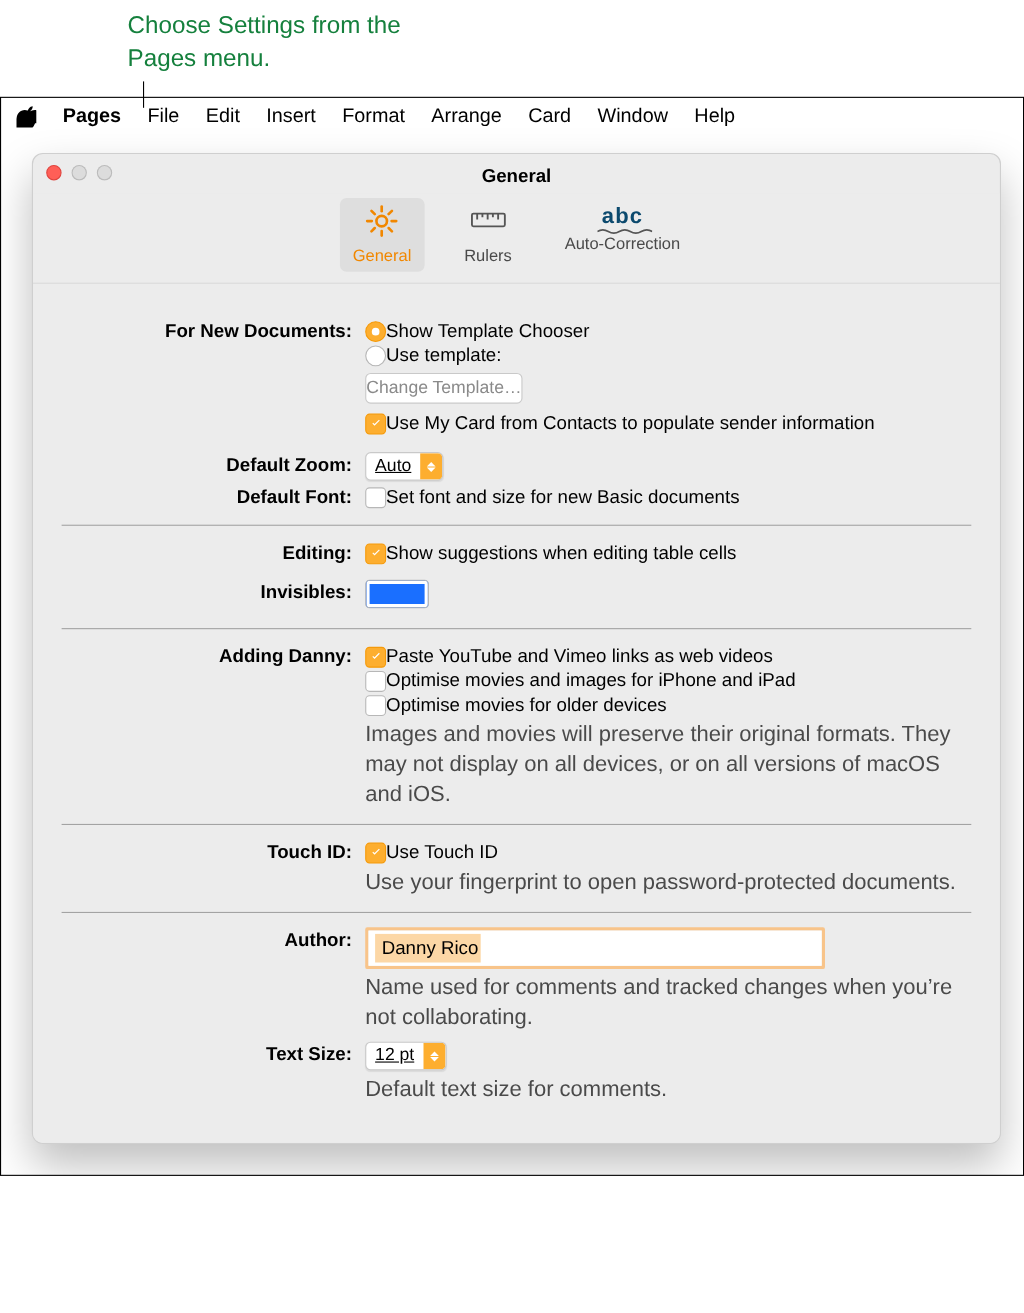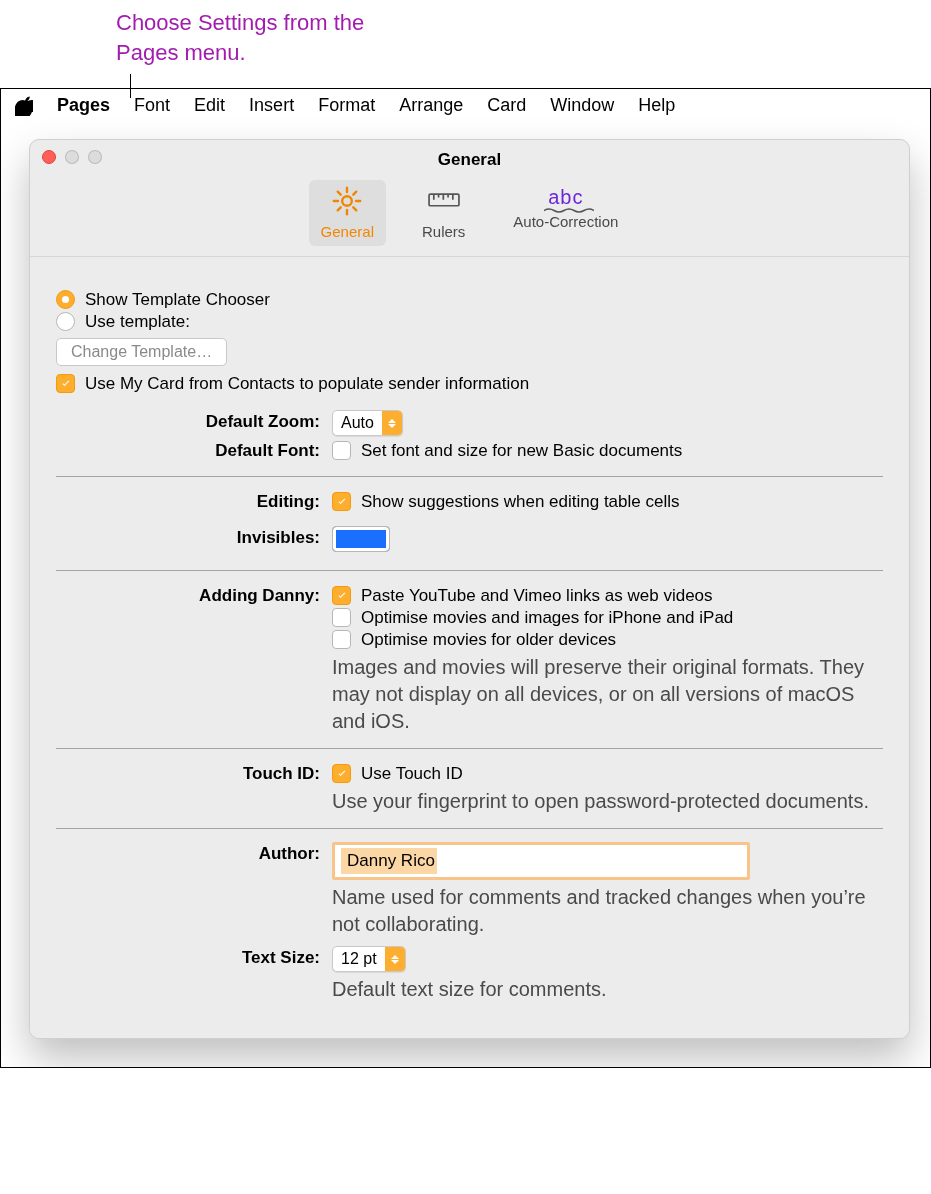--- a/index.html
+++ b/index.html
@@ -9,21 +9,21 @@
     background: #fff;
     width: 931px;
     color: #000;
   }
   .annotation {
     position: absolute;
     left: 116px;
     top: 8px;
     font-size: 22px;
     line-height: 1.35;
-    color: #a21caf;
+    color: #15803d;
   }
   .annotation-line {
     position: absolute;
     left: 130px;
     top: 74px;
     width: 1px;
     height: 24px;
     background: #000;
   }
   .outer-frame {
@@ -118,21 +118,21 @@
     font-size: 17px;
     padding-top: 2px;
     flex-shrink: 0;
   }
   .ctrlcol {
     flex: 1;
     font-size: 17px;
   }
   .opt {
     display: flex;
-    gap: 10px;
+    align-items: center;
     margin: 2px 0;
   }
 
   
   .radio {
     width: 19px; height: 19px; border-radius: 50%;
     border: 1px solid #b7b7b7; background:#fff;
     display:inline-flex; align-items:center; justify-content:center;
     flex-shrink:0;
   }
@@ -151,38 +151,39 @@
   .cbox.checked { background:#fdae2f; border-color:#f59a0a; color:#fff; }
   .cbox.checked svg { display:block; }
   .cbox svg { display:none; }
 
   
   .pushbtn {
     display:inline-block;
     background:#fff;
     border:1px solid #c9c9c9;
     border-radius:5px;
-    padding:4px 14px;
+    padding:4px 0;
     font-size:16px;
     color:#8a8a8a;
     box-shadow: 0 1px 0 rgba(255,255,255,0.6) inset;
   }
   .color-well {
     display:inline-block;
     width:58px; height:26px;
     background:#1a6fff;
     border:1px solid #b7b7b7;
     border-radius:4px;
     box-shadow: inset 0 0 0 3px #fff;
   }
   .popup {
     display:inline-flex; align-items:center;
     background:#fff; border:1px solid #c9c9c9; border-radius:5px;
     height:26px; overflow:hidden;
     box-shadow: 0 1px 1px rgba(0,0,0,0.08);
+    text-decoration: underline;
   }
   .popup .popup-text { padding: 0 8px; font-size:16px; }
   .popup .popup-arrows {
     background:#fdae2f; width:20px; height:100%;
     display:flex; flex-direction:column; align-items:center; justify-content:center;
     gap:1px;
   }
   .popup .popup-arrows span {
     width:0;height:0;border-left:4px solid transparent;border-right:4px solid transparent;
   }
@@ -222,21 +223,21 @@
 
 <div class="outer-frame">
 
   <div class="menubar">
     <span class="apple-icon">
       <svg width="18" height="20" viewBox="0 0 170 200">
           <path fill="#000" d="M130 40c-8 10-21 18-33 17-2-13 5-26 12-34C117 13 131 6 142 5c1 13-4 26-12 35zm34 120c-6 14-9 20-17 32-11 17-27 38-46 38-17 0-22-11-45-11s-29 11-46 11c-19 0-33-19-44-36C-8 149-12 94 16 64c14-15 35-24 54-24 19 0 31 11 46 11 15 0 24-11 46-11 17 0 35 9 48 25-42 23-35 83 4 95-4 0-30 0-50 0z"></path>
         </svg>
     </span>
     <span class="mb-item bold">Pages</span>
-    <span class="mb-item">Font</span>
+    <span class="mb-item">File</span>
     <span class="mb-item">Edit</span>
     <span class="mb-item">Insert</span>
     <span class="mb-item">Format</span>
     <span class="mb-item">Arrange</span>
     <span class="mb-item">Card</span>
     <span class="mb-item">Window</span>
     <span class="mb-item">Help</span>
   </div>
 
   <div class="window">
@@ -279,34 +280,35 @@
                 <line x1="34" y1="20" x2="34" y2="30"></line>
                 <line x1="48" y1="20" x2="48" y2="36"></line>
                 <line x1="62" y1="20" x2="62" y2="30"></line>
                 <line x1="76" y1="20" x2="76" y2="36"></line>
               </g>
             </svg>
         </span>
         <span class="tb-label">Rulers</span>
       </div>
       <div class="tbtab">
-        <span style="font-size:20px;font-weight:400;color:#6d28d9;letter-spacing:1px;position:relative">
+        <span style="font-size:20px;font-weight:700;color:#0c4a6e;letter-spacing:1px;position:relative">
           abc
           <svg width="50" height="7" style="position:absolute;left:-4px;bottom:-5px" viewBox="0 0 100 12">
               <path d="M0 6 Q10 0 20 6 T40 6 T60 6 T80 6 T100 6" fill="none" stroke="#555" stroke-width="3"></path>
             </svg>
         </span>
         <span class="tb-label">Auto-Correction</span>
       </div>
     </div>
 
     <div class="pane">
 
       <div class="section">
         <div class="row">
+          <div class="labelcol">For New Documents:</div>
           <div class="ctrlcol">
             <div class="opt">
               <span class="radio checked"></span>
               <span>Show Template Chooser</span>
             </div>
             <div class="opt">
               <span class="radio"></span>
               <span>Use template:</span>
             </div>
             <div class="opt" style="margin:6px 0 8px 0">

